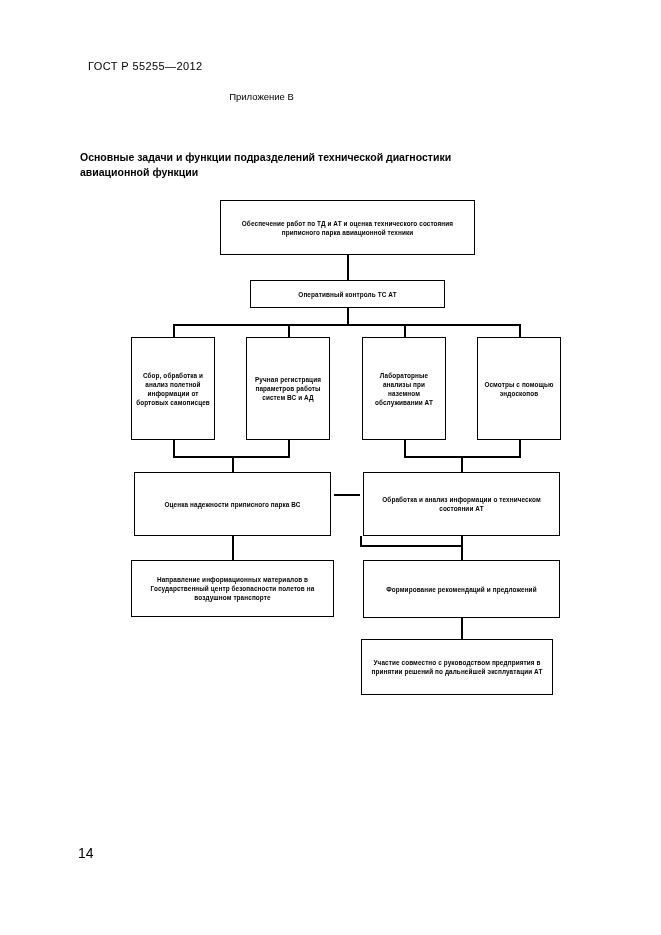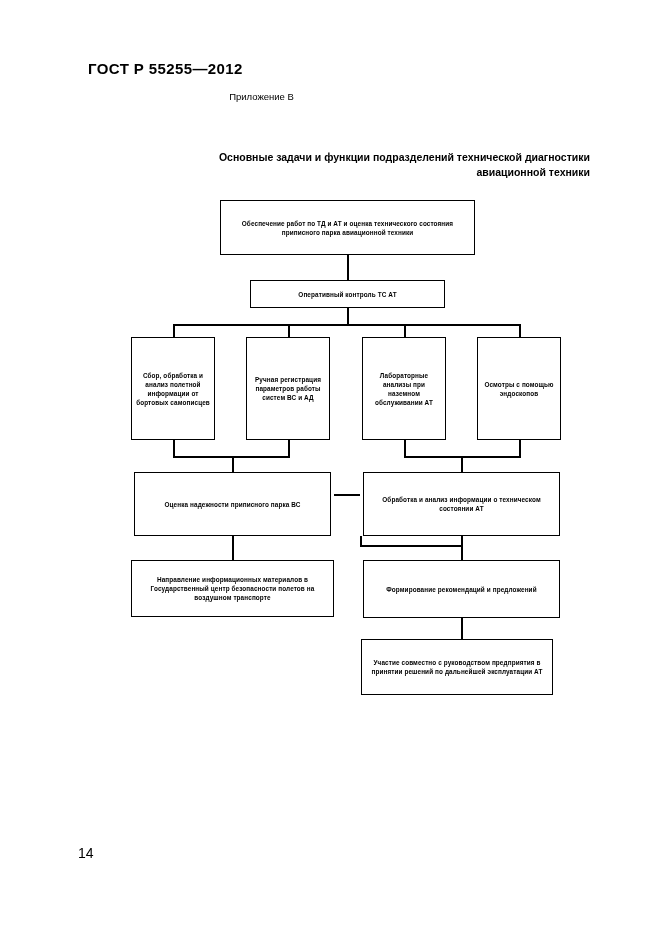--- a/index.html
+++ b/index.html
@@ -17,44 +17,44 @@
     height: 935px;
     background: #ffffff;
     overflow: hidden;
   }
 
   
   .doc-header {
     position: absolute;
     left: 66px;
     top: 60px;
-    font-size: 15px;
-    font-weight: bold;
+    font-size: 11px;
+    font-weight: normal;
     letter-spacing: 0.4px;
     padding-left: 22px;
   }
 
   
   .appendix-caption {
     position: absolute;
     left: 0;
     top: 90px;
     width: 523px;
     text-align: center;
     font-size: 9.5px;
     line-height: 13px;
   }
 
   
   .main-title {
     position: absolute;
-    left: 90px;
+    left: 80px;
     top: 150px;
     width: 500px;
-    text-align: right;
+    text-align: left;
     font-size: 10.5px;
     font-weight: bold;
     line-height: 15px;
   }
 
   
   .chart {
     position: absolute;
     left: 0;
     top: 0;
@@ -101,21 +101,21 @@
 <div class="page">
 
   <div class="doc-header">ГОСТ Р 55255—2012</div>
 
   <div class="appendix-caption">
     <div>Приложение В</div>
   </div>
 
   <div class="main-title">
     <div>Основные задачи и функции подразделений технической диагностики</div>
-    <div>авиационной техники</div>
+    <div>авиационной функции</div>
   </div>
 
   <div class="chart">
 
     <div class="conn v" style="left:347px; top:255px; height:25px;"></div>
 
     <div class="conn v" style="left:347px; top:308px; height:16px;"></div>
     <div class="conn h" style="left:173px; top:324px; width:347px;"></div>
     <div class="conn v" style="left:173px; top:324px; height:13px;"></div>
     <div class="conn v" style="left:288px; top:324px; height:13px;"></div>

